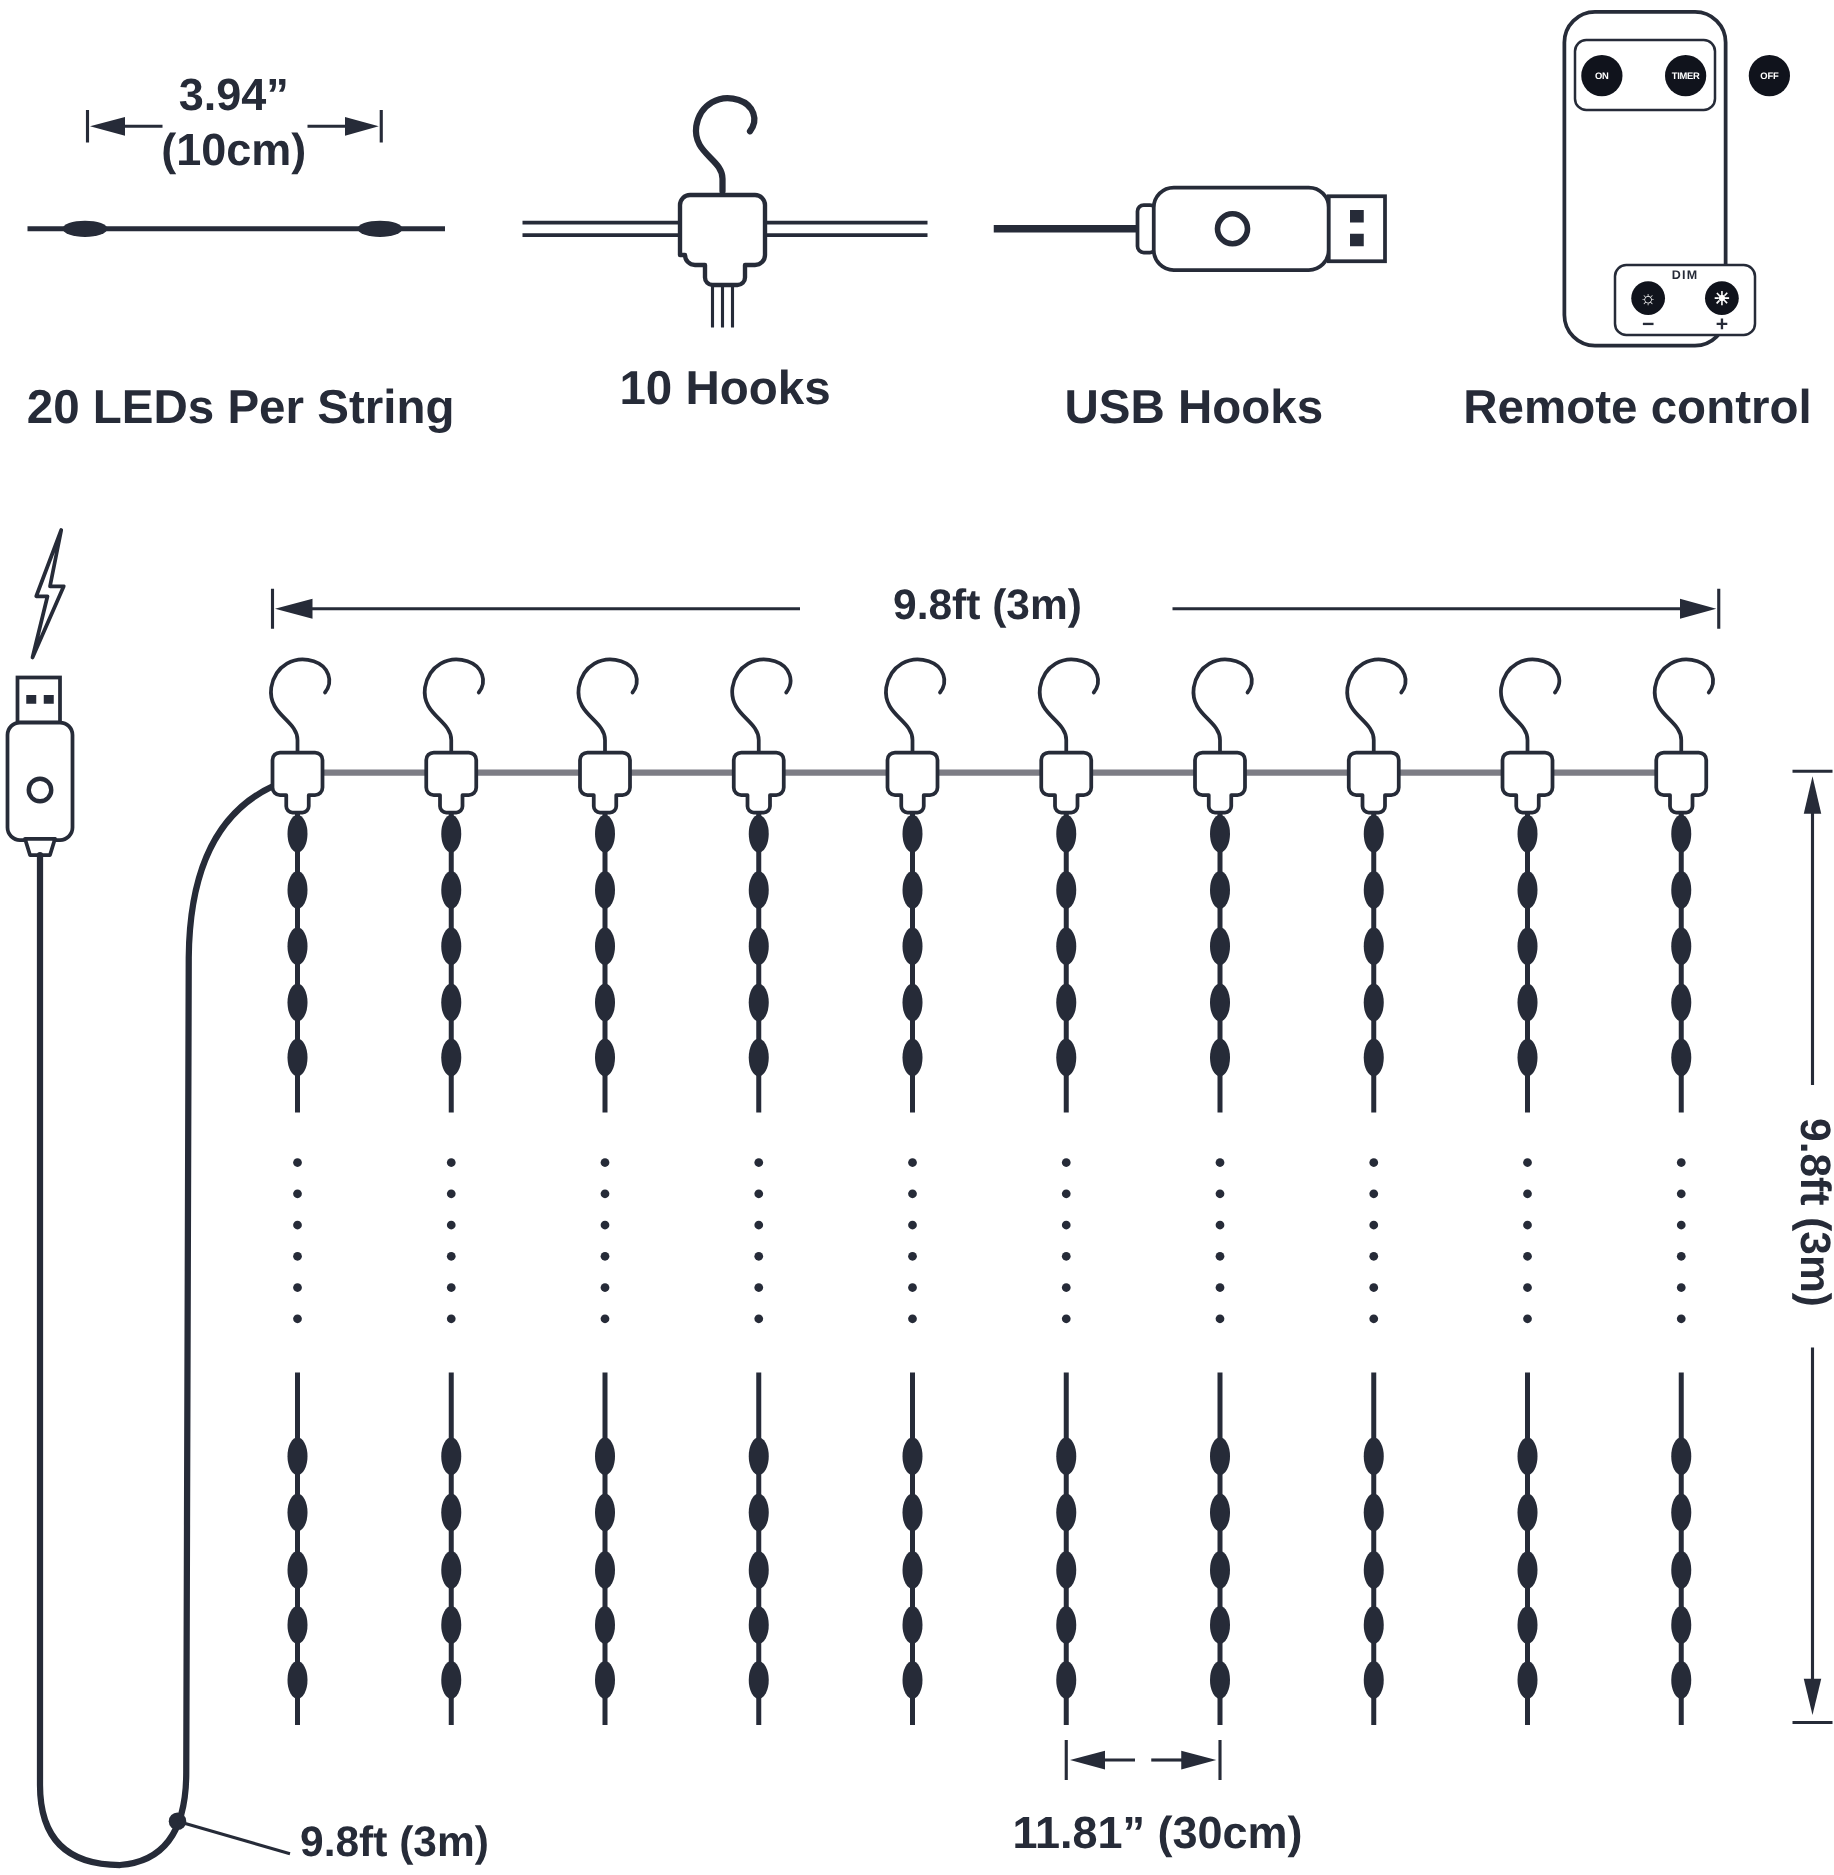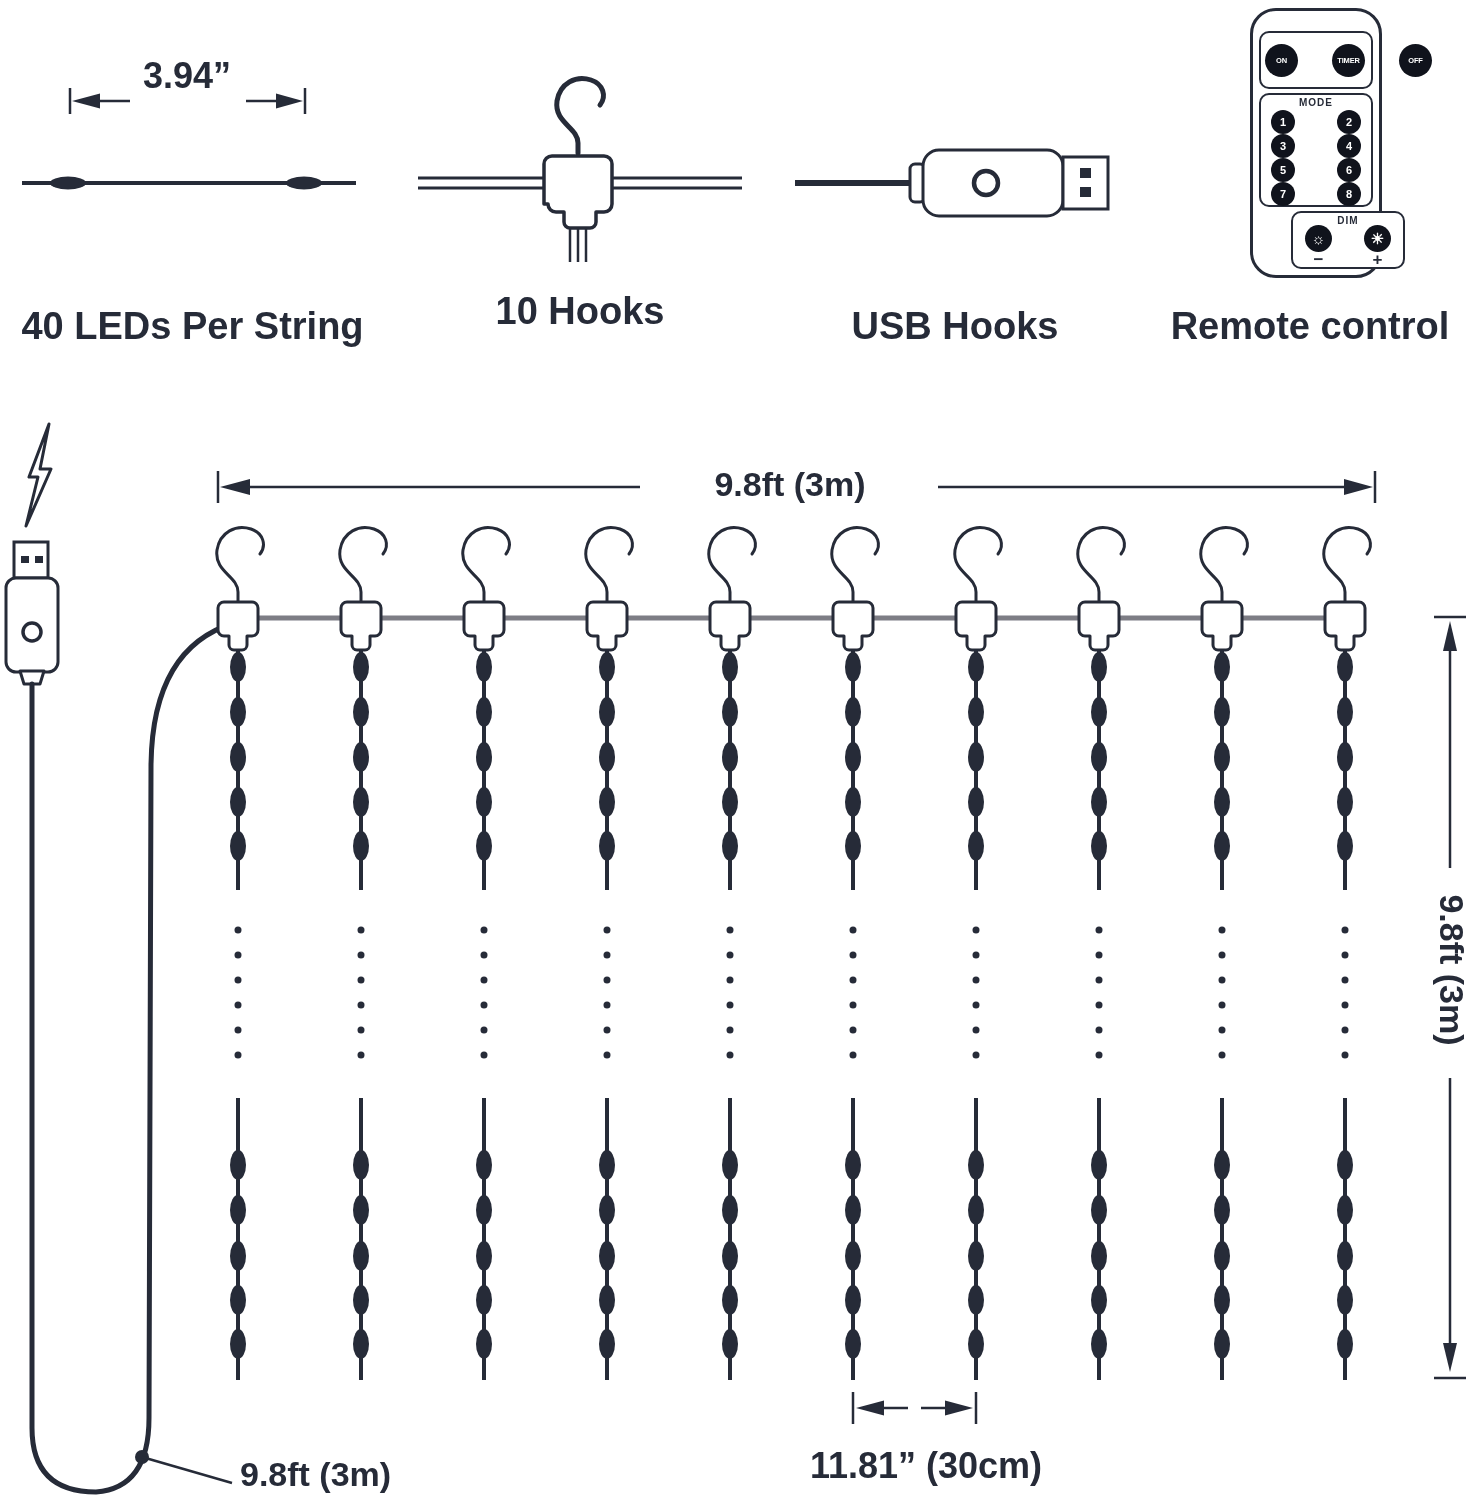--- a/index.html
+++ b/index.html
@@ -379,49 +379,37 @@
       <line x1="853" y1="1392" x2="853" y2="1424"></line>
       <polygon points="856,1408 884,1400.5 884,1415.5" fill="#262b38" stroke="none"></polygon>
       <line x1="882" y1="1408" x2="908" y2="1408"></line>
       <line x1="921" y1="1408" x2="946" y2="1408"></line>
       <polygon points="973,1408 945,1400.5 945,1415.5" fill="#262b38" stroke="none"></polygon>
       <line x1="976" y1="1392" x2="976" y2="1424"></line>
     </g>
   </svg>
 
   <div class="lbl dim-label-sm" style="left:62px;top:56px;width:250px;">3.94”</div>
-
-  <div class="lbl feature-label" style="left:0px;top:306px;width:385px;">40 LEDs Per String</div>
+  <div class="lbl dim-label-sm" style="left:62px;top:100px;width:250px;">(10cm)</div>
+
+  <div class="lbl feature-label" style="left:0px;top:306px;width:385px;">20 LEDs Per String</div>
   <div class="lbl feature-label" style="left:430px;top:291px;width:300px;">10 Hooks</div>
   <div class="lbl feature-label" style="left:805px;top:306px;width:300px;">USB Hooks</div>
   <div class="lbl feature-label" style="left:1140px;top:306px;width:340px;">Remote control</div>
 
   <div class="lbl dim-label" style="left:645px;top:466px;width:290px;">9.8ft (3m)</div>
   <div class="lbl dim-label rot90" style="left:1300px;top:950px;width:300px;height:40px;">9.8ft (3m)</div>
   <div class="lbl dim-label-sm" style="left:776px;top:1446px;width:300px;">11.81” (30cm)</div>
   <div class="lbl dim-label left-align" style="left:240px;top:1456px;width:260px;">9.8ft (3m)</div>
 
   <div class="remote">
     <div class="r-group r-power">
       <div class="r-btn r-btn-pwr">ON</div>
       <div class="r-btn r-btn-pwr">TIMER</div>
       <div class="r-btn r-btn-pwr">OFF</div>
-    </div>
-    <div class="r-group r-mode">
-      <div class="r-caption">MODE</div>
-      <div class="r-mode-grid">
-        <div class="r-btn r-btn-num">1</div>
-        <div class="r-btn r-btn-num">2</div>
-        <div class="r-btn r-btn-num">3</div>
-        <div class="r-btn r-btn-num">4</div>
-        <div class="r-btn r-btn-num">5</div>
-        <div class="r-btn r-btn-num">6</div>
-        <div class="r-btn r-btn-num">7</div>
-        <div class="r-btn r-btn-num">8</div>
-      </div>
     </div>
     <div class="r-group r-dim">
       <div class="r-caption">DIM</div>
       <div class="r-dim-row">
         <div class="r-dim-col">
           <div class="r-btn r-btn-sun">☼</div>
           <div class="r-sign">−</div>
         </div>
         <div class="r-dim-col">
           <div class="r-btn r-btn-sun">☀</div>

